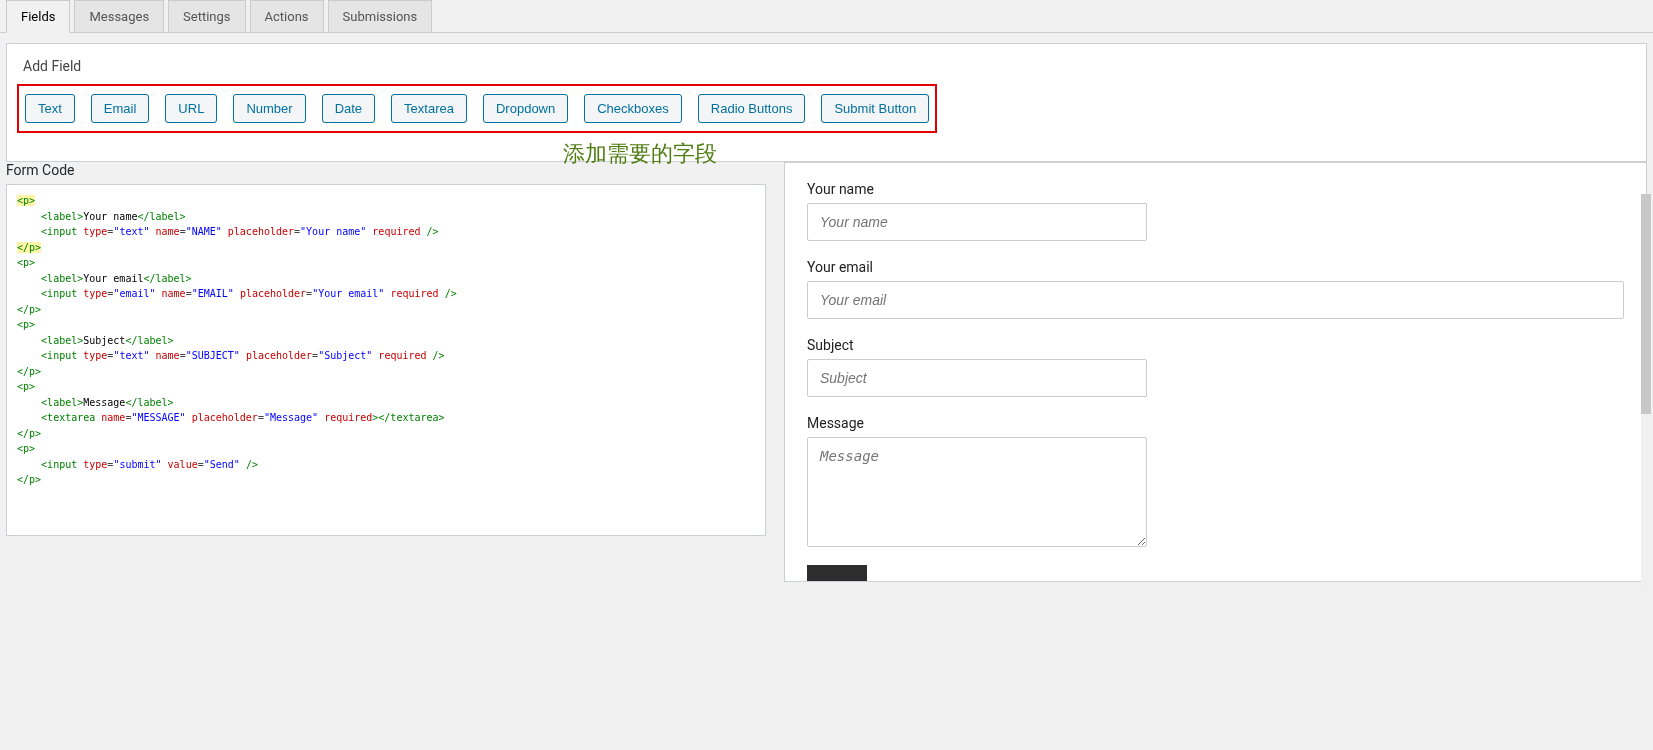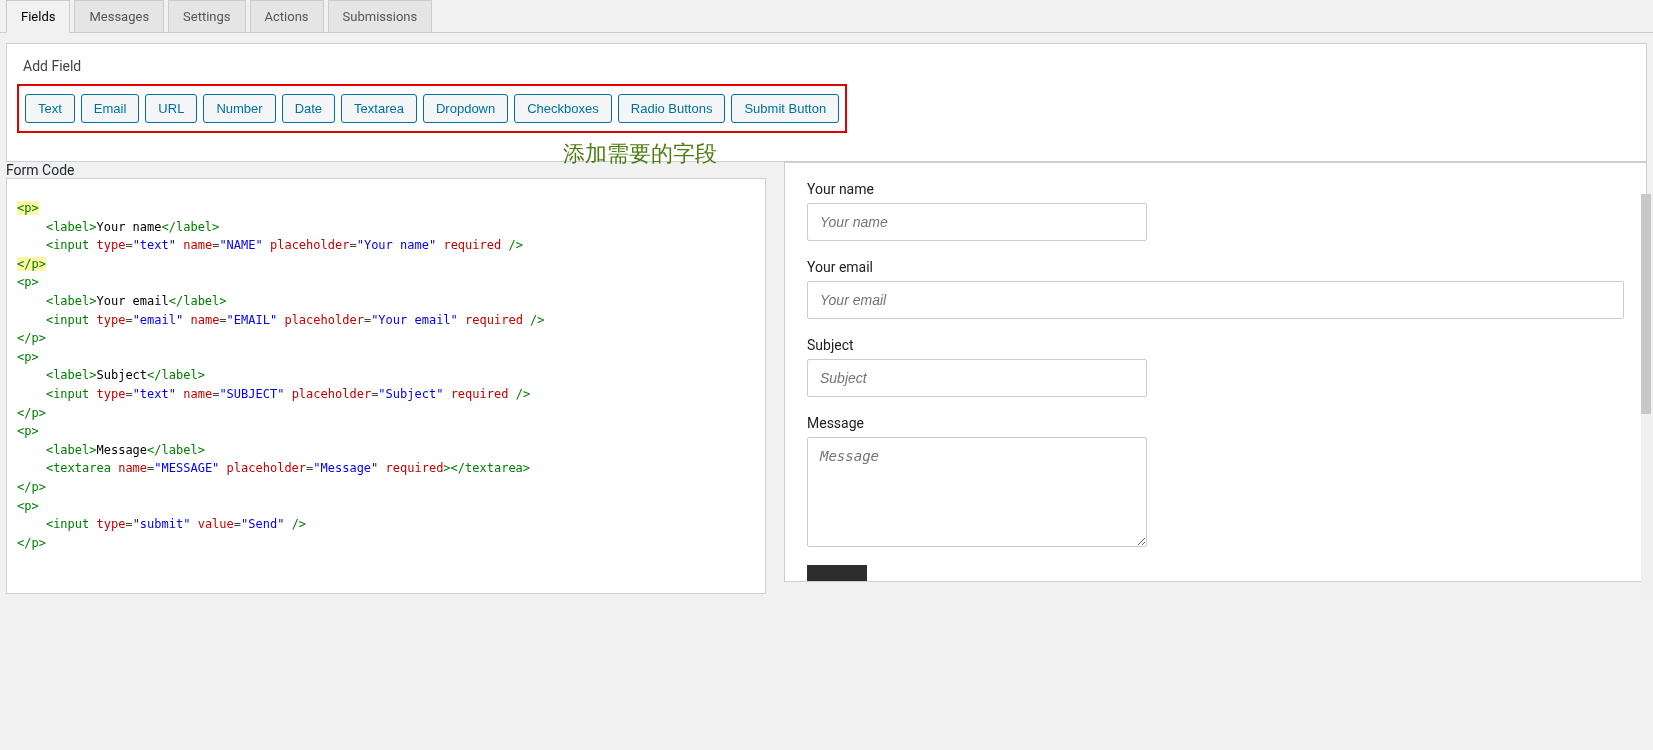--- a/index.html
+++ b/index.html
@@ -38,21 +38,21 @@
   padding: 14px 16px 16px 16px;
   position: relative;
 }
 .add-field-label {
   font-size: 14px;
   color: #444;
   margin-bottom: 10px;
 }
 .field-buttons-wrap {
   display: inline-flex;
-  gap: 6px;
+  gap: 16px;
   border: 2px solid #e40000;
   padding: 8px 6px;
   margin-left: -6px;
 }
 .field-btn {
   border: 1px solid #0071a1;
   background: #f3f5f6;
   color: #0071a1;
   padding: 6px 12px;
   font-size: 13px;
@@ -80,33 +80,34 @@
 .upload-line a { color: #e91e8c; text-decoration: underline; font-weight: bold; }
 
 .cols { display: flex; gap: 18px; }
 .col-left { flex: 0 0 760px; }
 .col-right { flex: 1; position: relative; }
 
 .sec-header {
   display: flex;
   justify-content: space-between;
   align-items: baseline;
+  margin-bottom: 6px;
 }
 .sec-title { font-size: 14px; color: #23282d; }
 .hide-link { color: #0073aa; text-decoration: underline; font-size: 13px; cursor: pointer; }
 
 .code-box {
   background: #fff;
   border: 1px solid #ccd0d4;
-  padding: 20px 10px;
+  padding: 8px 10px;
   font-family: Consolas, Monaco, monospace;
-  font-size: 12px;
+  font-size: 10px;
   line-height: 1.55;
   white-space: pre;
-  height: 416px;
+  height: 352px;
   overflow: auto;
 }
 .hl { background: #fff6a5; }
 .tag { color: #008000; }
 .attr { color: #c80000; }
 .val { color: #0000ff; }
 .txt { color: #000; }
 
 .preview-box {
   background: #fff;

